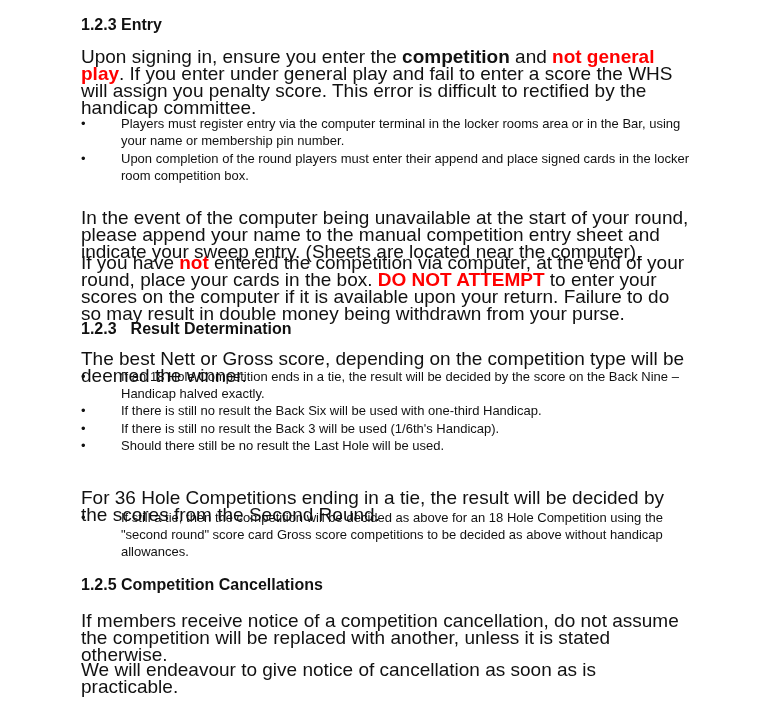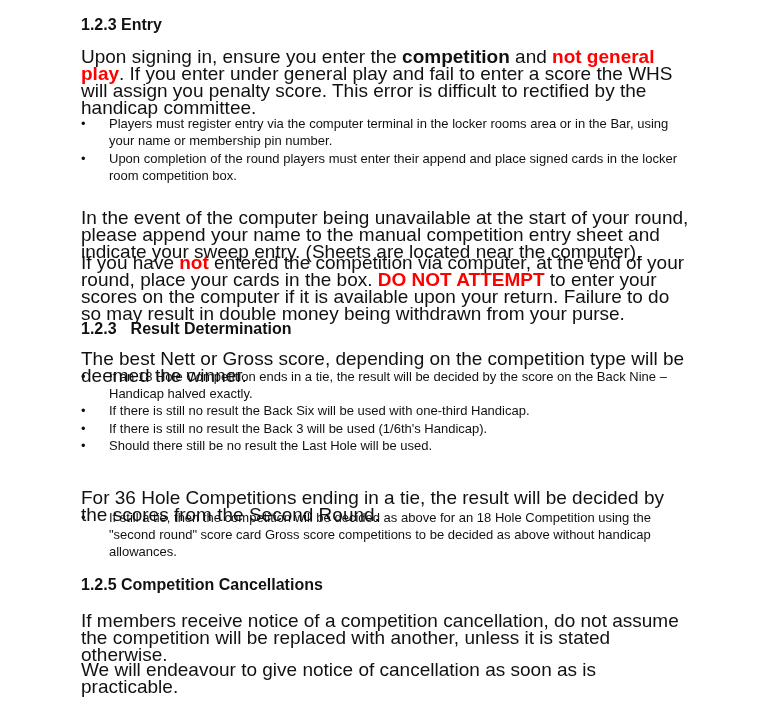--- a/index.html
+++ b/index.html
@@ -7,21 +7,21 @@
     width: 765px; height: 717px; overflow: hidden; position: relative;
     font-family: "Liberation Sans", sans-serif; color: #111111;
   }
   .page { position: absolute; left: 81px; top: 0; width: 610px; }
   .h { position: absolute; left: 0; font-weight: bold; font-size: 16px; white-space: nowrap; color: #111; }
   .p { position: absolute; left: 0; font-size: 19px; line-height: 17px; width: 608px; color: #111; }
   .b { font-weight: bold; }
   .red { color: #ff0000; font-weight: bold; }
   .li { position: absolute; left: 0; font-size: 13px; line-height: 17px; width: 608px; }
   .li .dot { position: absolute; left: 0; top: 0; width: 14px; }
-  .li .txt { display: block; margin-left: 28px; width: 584px; }
+  .li .txt { display: block; margin-left: 40px; width: 584px; }
   .h .num { display: inline-block; }
 </style>
 </head>
 <body>
 
 <div class="page">
 
   <div class="h" style="top:16px;text-align:right;">1.2.3 Entry</div>
 
   <div class="p" style="top:48px;"><span>Upon signing in, ensure you enter the </span><span class="b">competition</span><span> and </span><span class="red">not general play</span><span>. If you enter under general play and fail to enter a score the WHS will assign you penalty score. This error is difficult to rectified by the handicap committee.</span></div>

